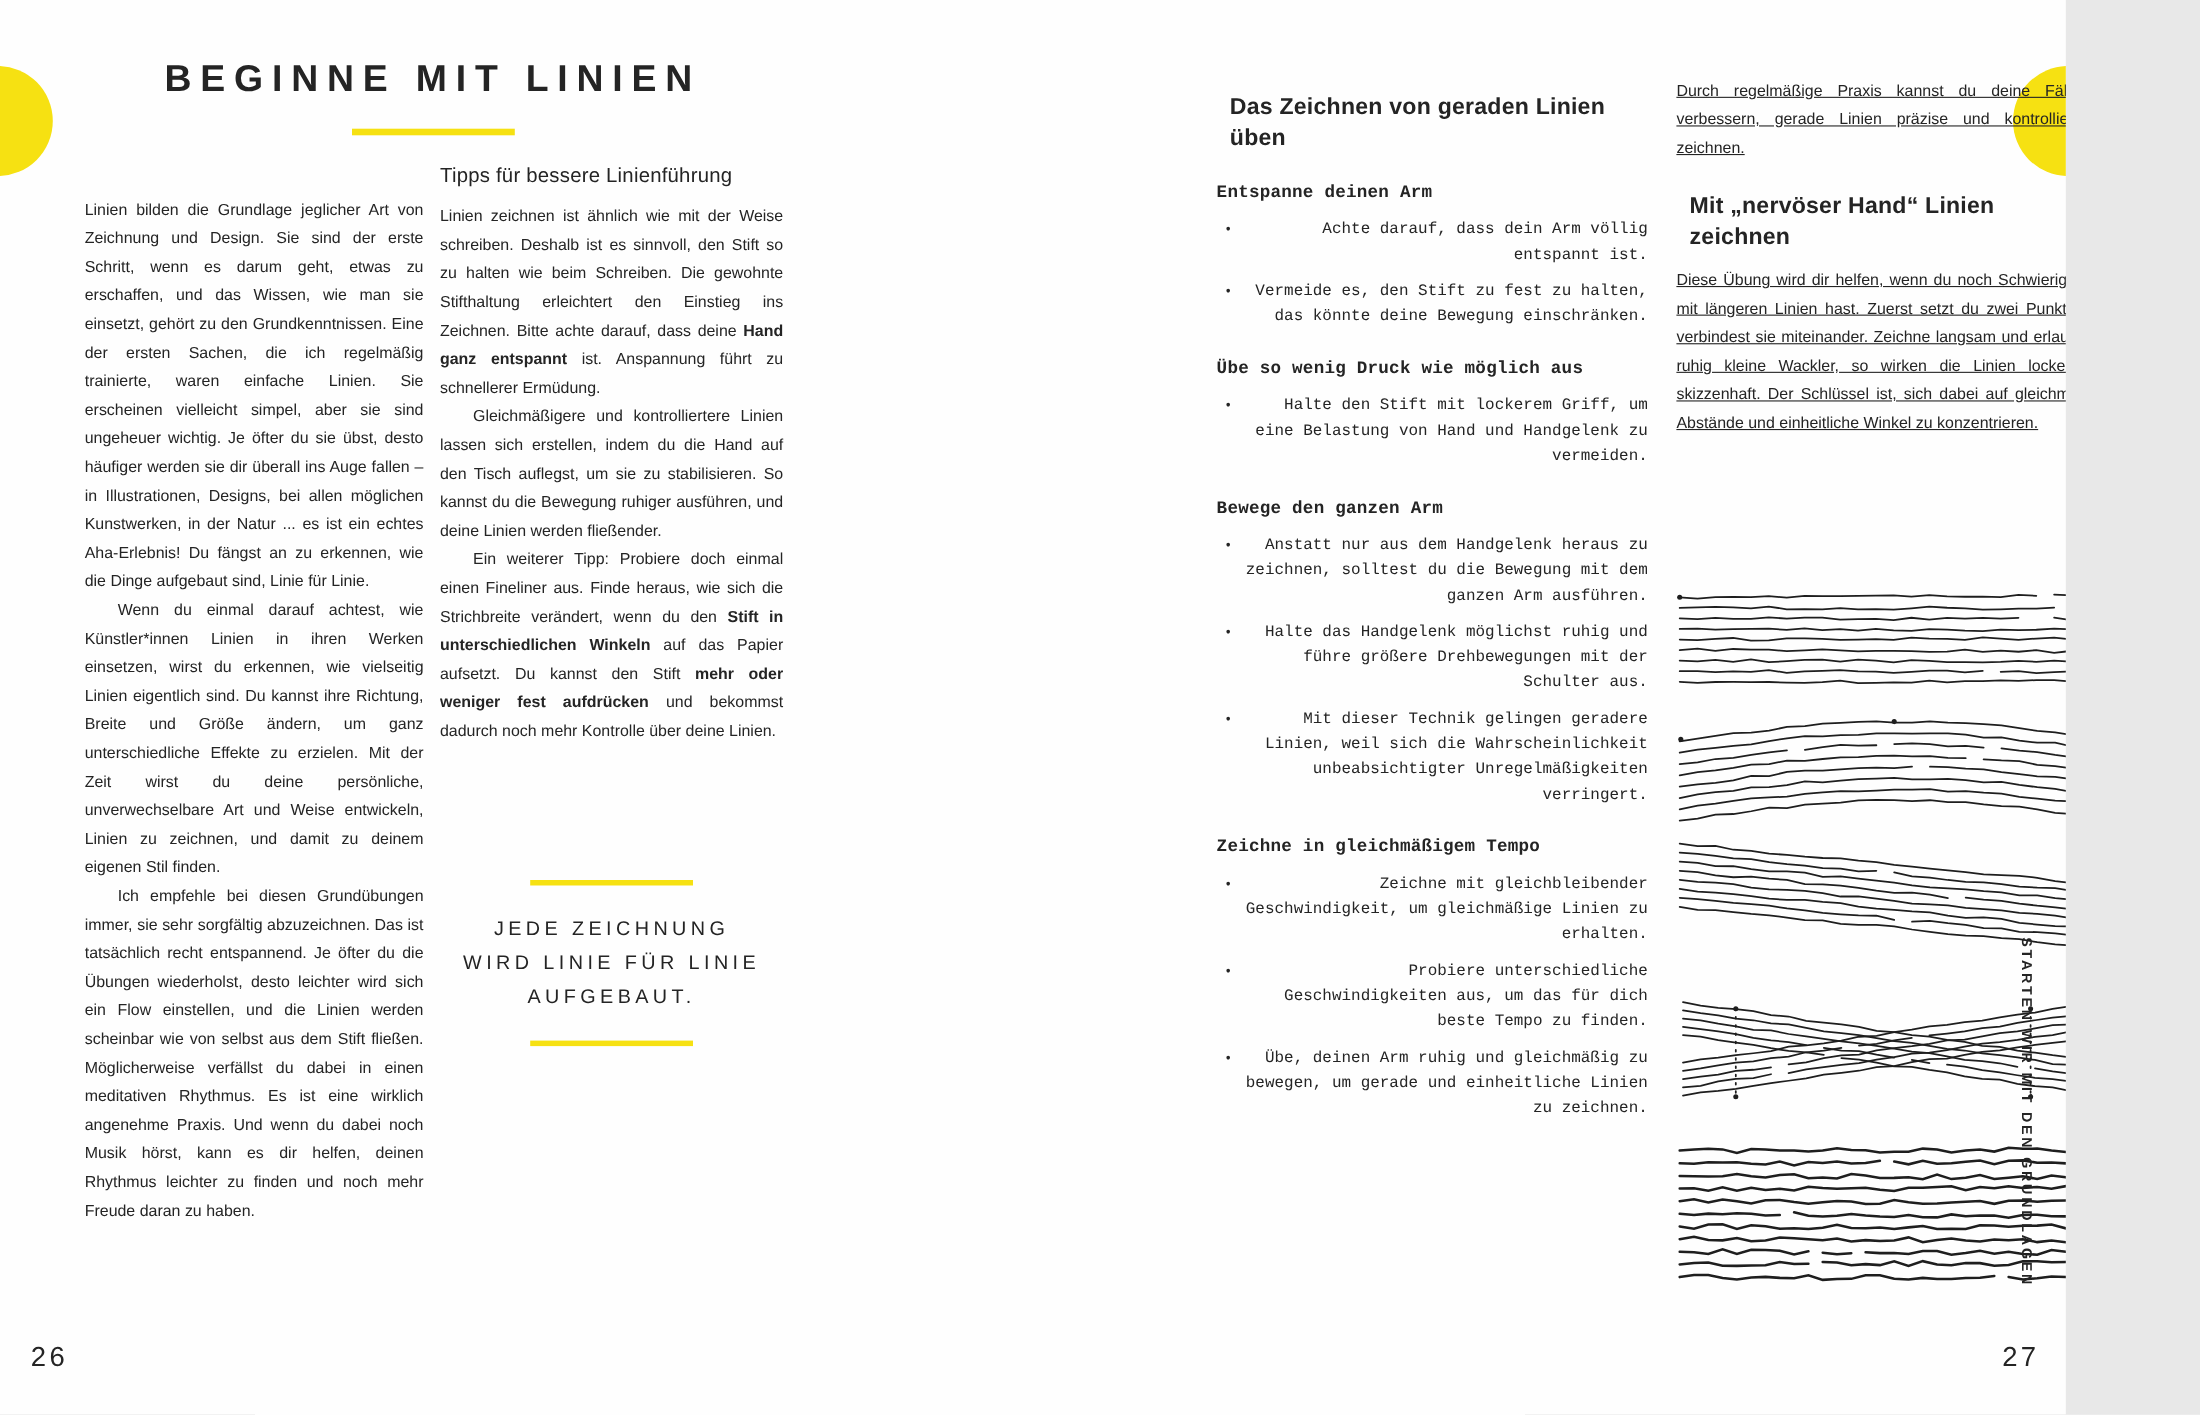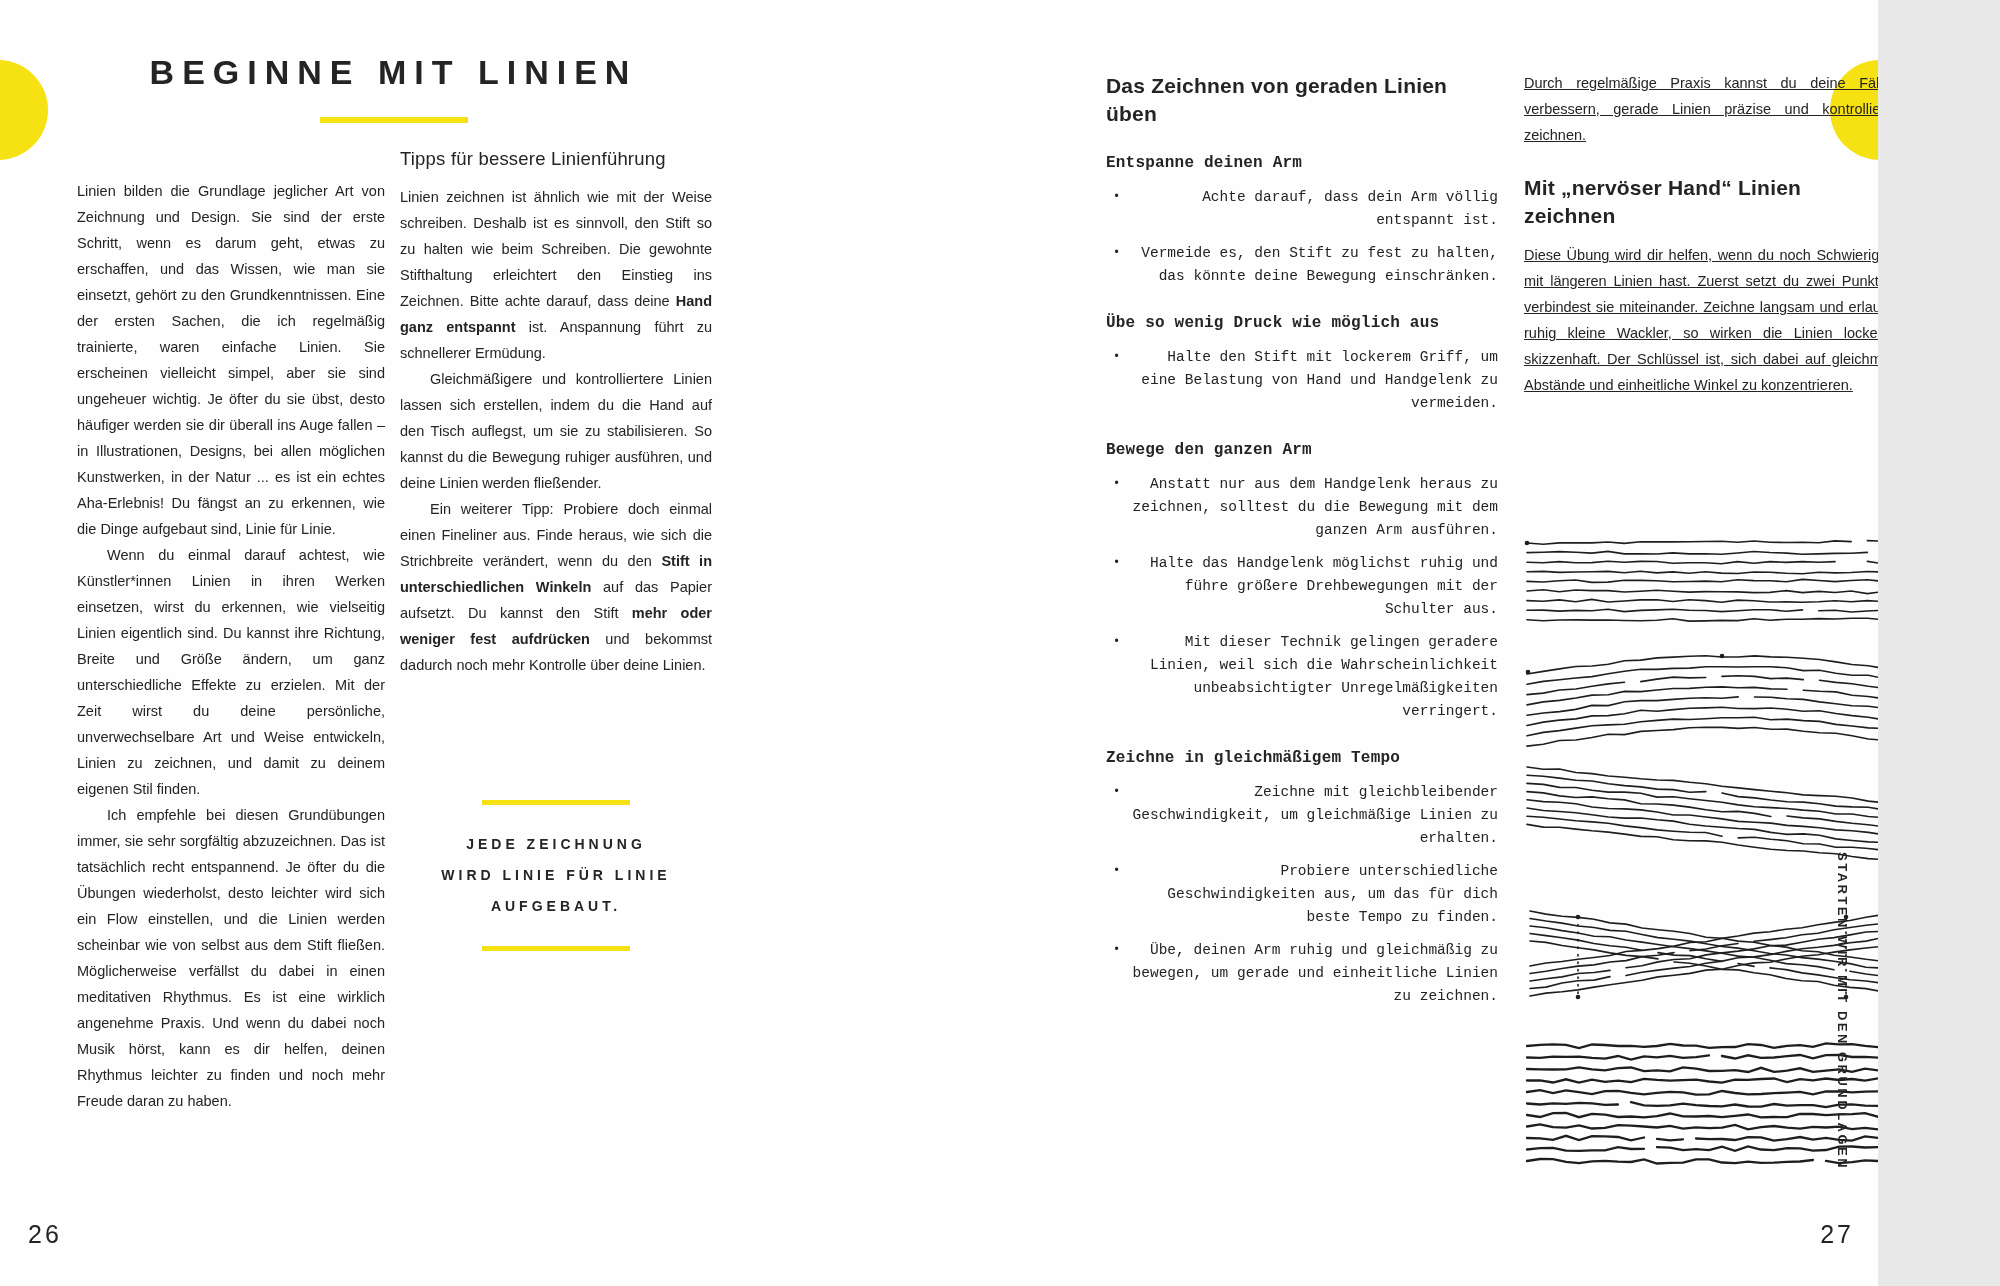--- a/index.html
+++ b/index.html
@@ -14,25 +14,25 @@
   .page-title{font-size:34px;font-weight:700;letter-spacing:8px;white-space:nowrap;line-height:1.2;}
   .title-rule{width:148px;height:6px;margin:24px auto 0;}
   .col{position:absolute;font-size:14.5px;line-height:26px;text-align:justify;}
   .col p{margin:0;}
   .col p + p{text-indent:30px;}
   .col-1{left:77px;top:178px;width:308px;}
   .col-2{left:400px;top:146px;width:312px;}
   .col-2 h3{margin:0 0 12px 0;font-size:18.5px;font-weight:400;white-space:nowrap;letter-spacing:.2px;}
   .quote-block{position:absolute;left:400px;top:800px;width:312px;text-align:center;}
   .quote-rule{width:148px;height:5px;margin:0 auto;}
-  .quote-text{margin:24px 0;font-size:14px;font-weight:700;letter-spacing:4px;line-height:31px;white-space:pre-line;}
+  .quote-text{margin:24px 0;font-size:18px;font-weight:400;letter-spacing:4px;line-height:31px;white-space:pre-line;}
   
   .col-3{left:1106px;top:72px;width:392px;}
   .col-4{left:1524px;top:70px;width:394px;}
-  .rp-heading{margin:0;font-size:21px;font-weight:700;line-height:28px;white-space:pre-line;letter-spacing:.2px;}
+  .rp-heading{margin:12px;font-size:21px;font-weight:700;line-height:28px;white-space:pre-line;letter-spacing:.2px;}
   .rp-intro{margin:12px 0 0 0;}
   .sec{margin-top:22px;font-family:Liberation Mono, monospace;}
   .sec h4{margin:0;font-size:16px;font-weight:700;text-align:left;letter-spacing:.2px;}
   .sec ul{margin:10px 0 0 0;padding:0;list-style:none;}
   .sec li{position:relative;padding-left:26px;margin-bottom:10px;line-height:23px;text-align:right;}
   .sec li::before{content:"\2022";position:absolute;left:7px;top:0;font-size:12px;}
   .col-4 .rp-heading{margin-top:26px;}
   .col-4 p{margin:0;text-decoration:underline;}
   .col-4 .body-after-heading{margin-top:12px;}
   

